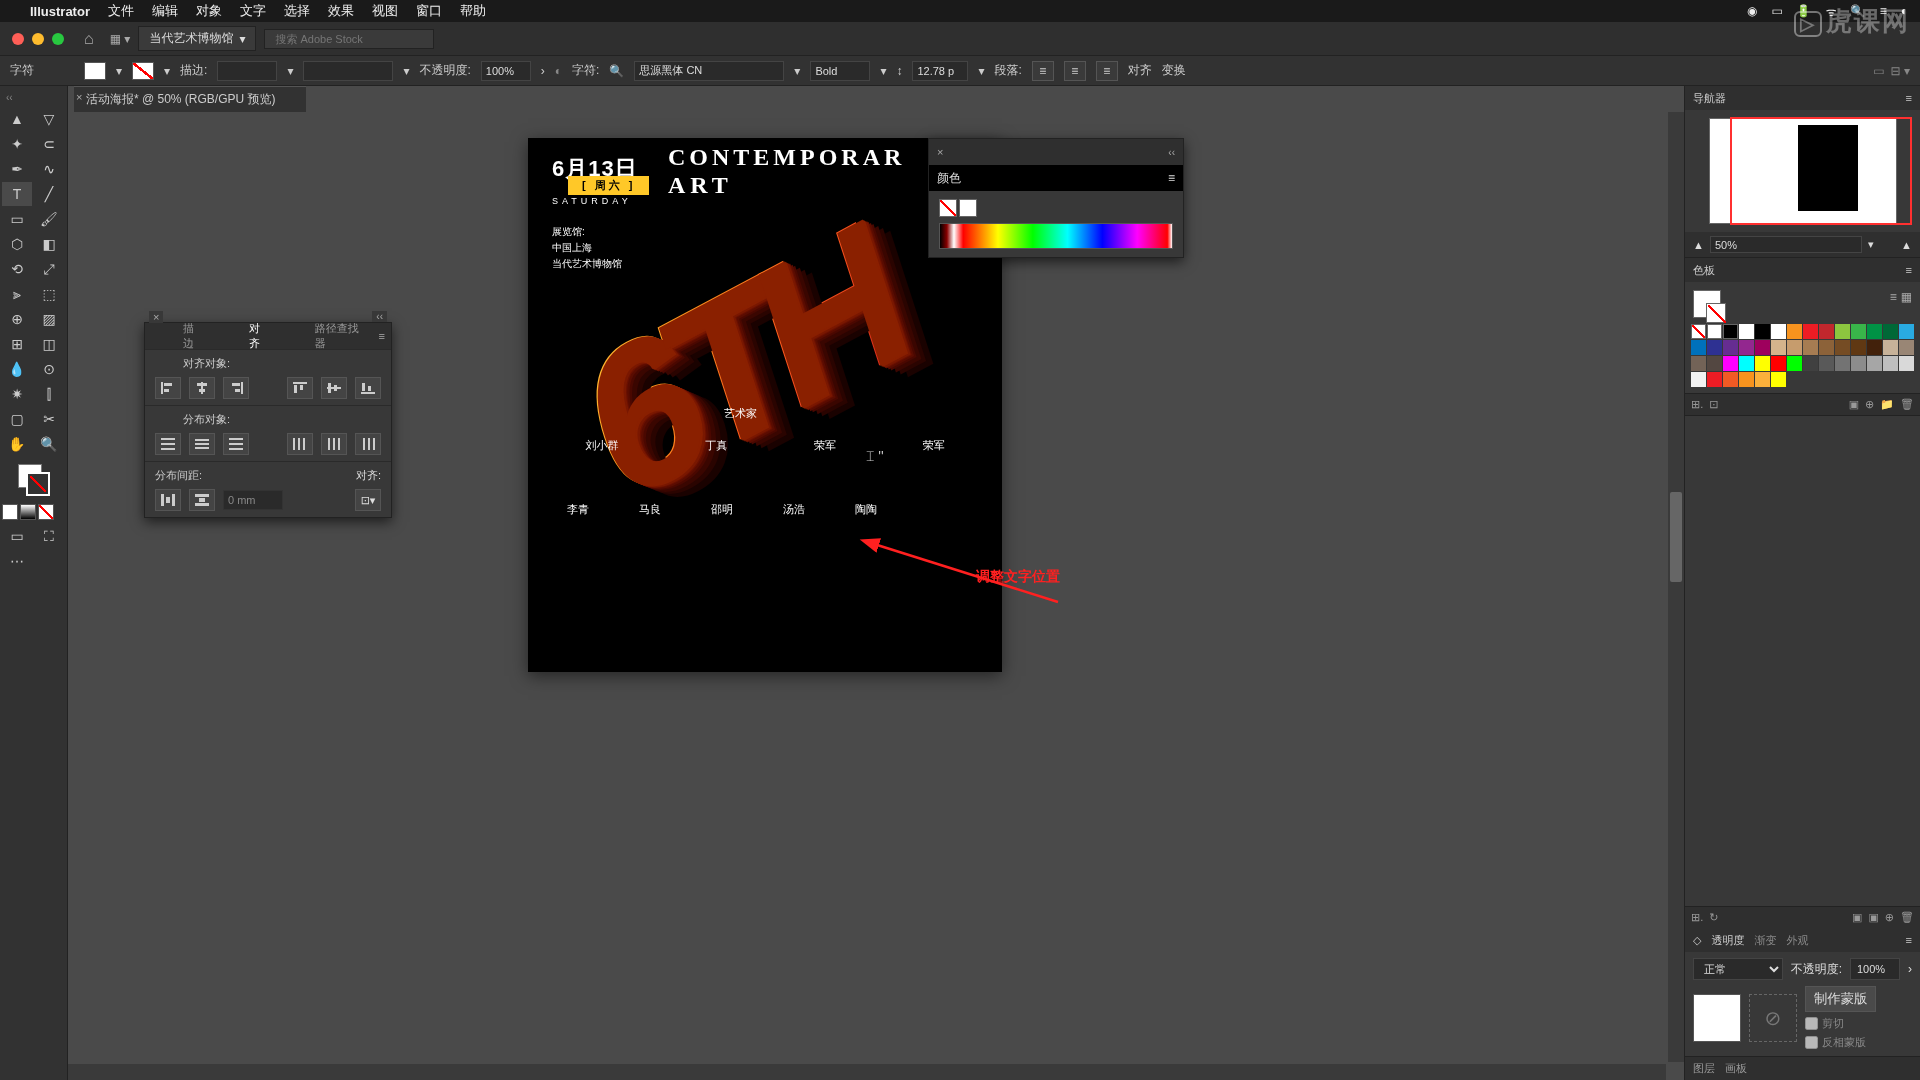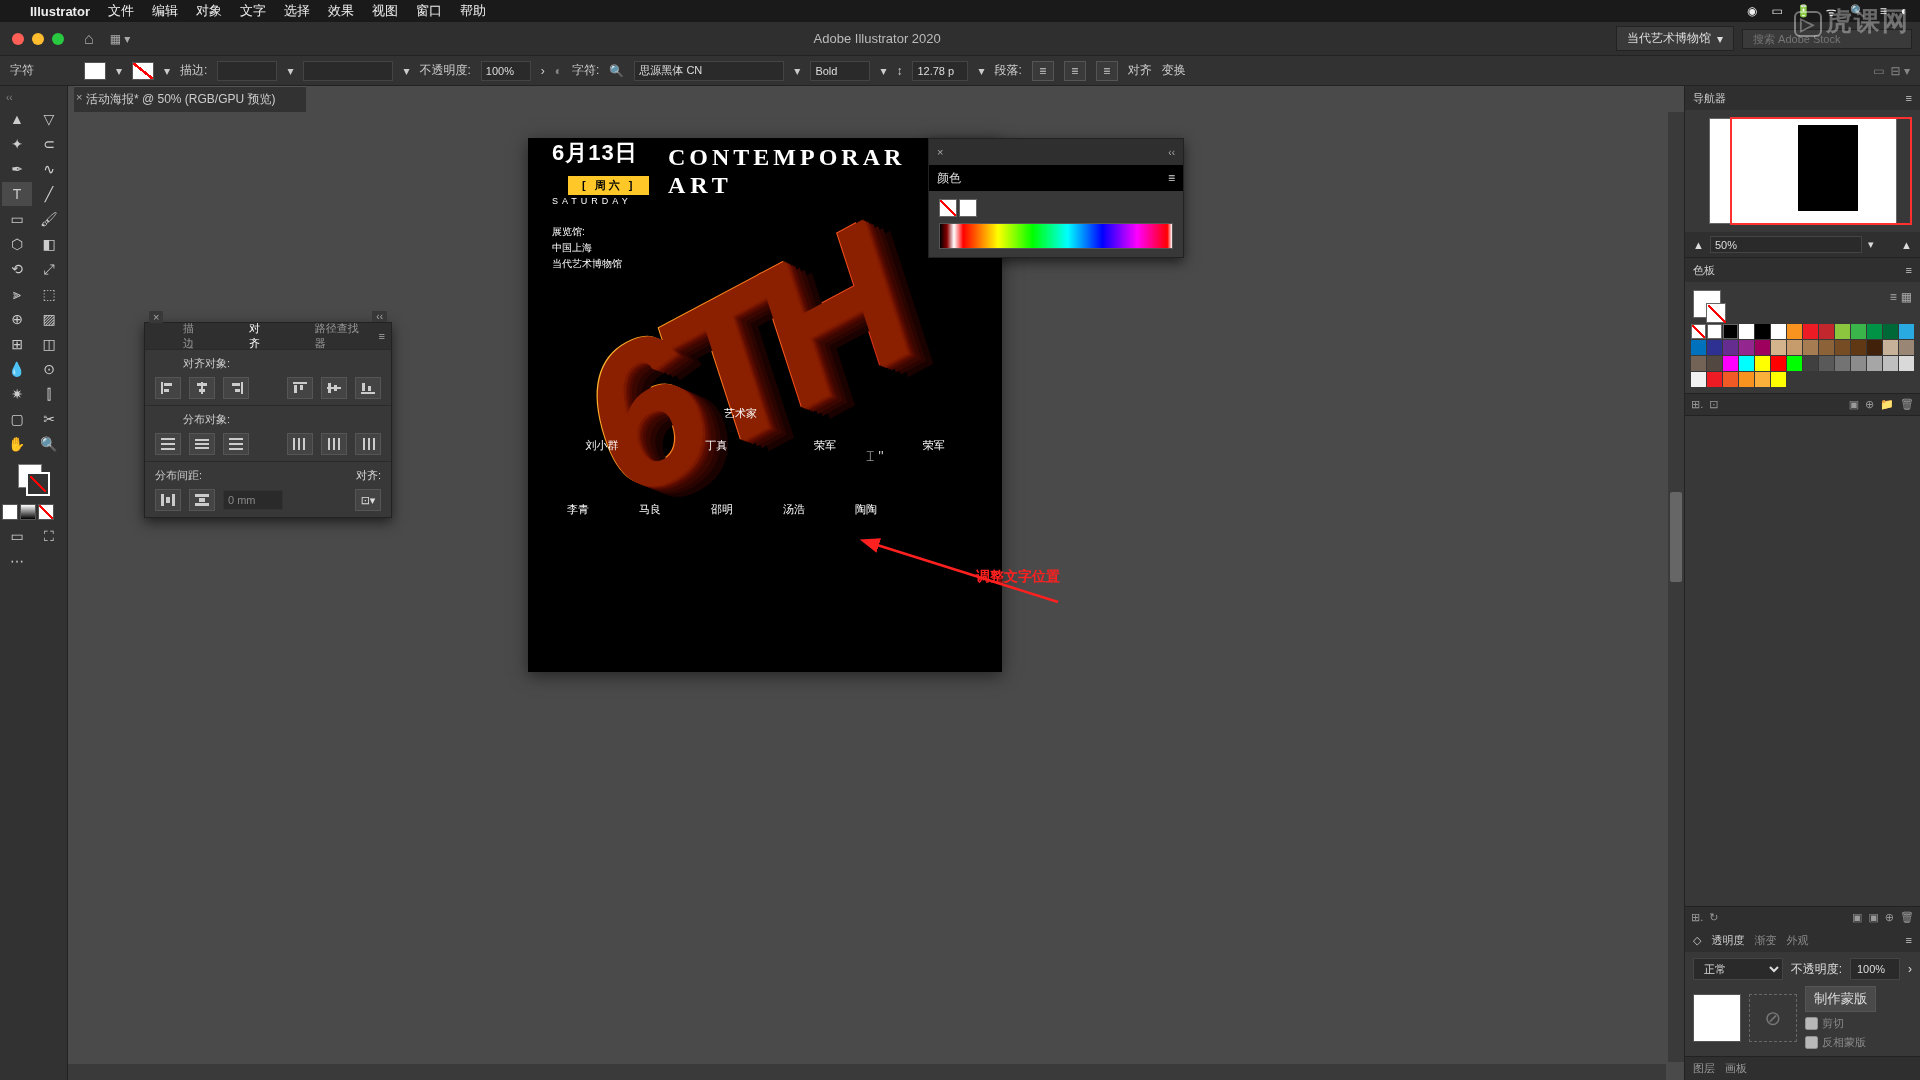--- a/index.html
+++ b/index.html
@@ -57,21 +57,21 @@
 .canvas-wrap { flex: 1; background: #4a4a4a; position: relative; overflow: hidden; }
 .doc-tab { position:absolute; top:0; left:6px; height:26px; background:#323232; padding:0 30px 0 12px; font-size:12px; color:#ccc; display:flex; align-items:center; border-top:1px solid #555;}
 .doc-tab .x { position:absolute; left:2px; top:4px; font-size:11px; color:#aaa; }
 .canvas-bg { position:absolute; inset:26px 18px 18px 0; background:#4a4a4a; }
 .scrollbar-v { position:absolute; right:0; top:26px; bottom:18px; width:16px; background:#3a3a3a; }
 .scrollbar-v .thumb{ position:absolute; left:2px; right:2px; top:40%; height:90px; background:#666; border-radius:2px;}
 .scrollbar-h { position:absolute; left:0; right:18px; bottom:0; height:16px; background:#3a3a3a; }
 
 
 .artboard { position: absolute; left: 460px; top: 26px; width: 474px; height: 534px; background: #000; box-shadow: 0 4px 16px rgba(0,0,0,.5); overflow:hidden; }
-.poster-date { position:absolute; left:24px; top:0; color:#fff; font-size:22px; font-weight:900; letter-spacing:1px;}
+.poster-date { position:absolute; left:24px; top:16px; color:#fff; font-size:22px; font-weight:900; letter-spacing:1px;}
 .poster-day { position:absolute; left:40px; top:38px; background:#ffc828; color:#000; font-size:11px; font-weight:bold; padding:2px 14px; letter-spacing:3px;}
 .poster-sat { position:absolute; left:24px; top:58px; color:#fff; font-size:9px; letter-spacing:4px;}
 .poster-title { position:absolute; left:140px; top:6px; color:#fff; font-size:24px; font-weight:700; letter-spacing:4px; font-family: Georgia, serif;}
 .poster-title2{ position:absolute; left:140px; top:34px; color:#fff; font-size:24px; font-weight:700; letter-spacing:5px; font-family: Georgia, serif;}
 .poster-info { position:absolute; left:24px; top:86px; color:#fff; font-size:10px; line-height:1.6;}
 .poster-6th {
   position:absolute; left:10px; top:20px; width:450px; height:360px;
 }
 .poster-6th .shape3d {
   position:absolute; font-family: Arial Black, sans-serif; font-weight:900;
@@ -191,21 +191,20 @@
 </div>
 
 <div class="appbar">
   <div class="traffic">
     <span class="tr-r"></span>
     <span class="tr-y"></span>
     <span class="tr-g"></span>
   </div>
   <span class="home-icon">⌂</span>
   <span class="layout-icon">▦ ▾</span>
-  <div class="apptitle">Adobe Illustrator 2020</div>
   <div class="workspace">
     <span>当代艺术博物馆</span>
       <span>▾</span>
   </div>
   <input class="search-top" placeholder="搜索 Adobe Stock" style="">
 </div>
 
 <div class="controlbar">
   <span class="ctrl-label">字符</span>
   <span style="width:30px"></span>

